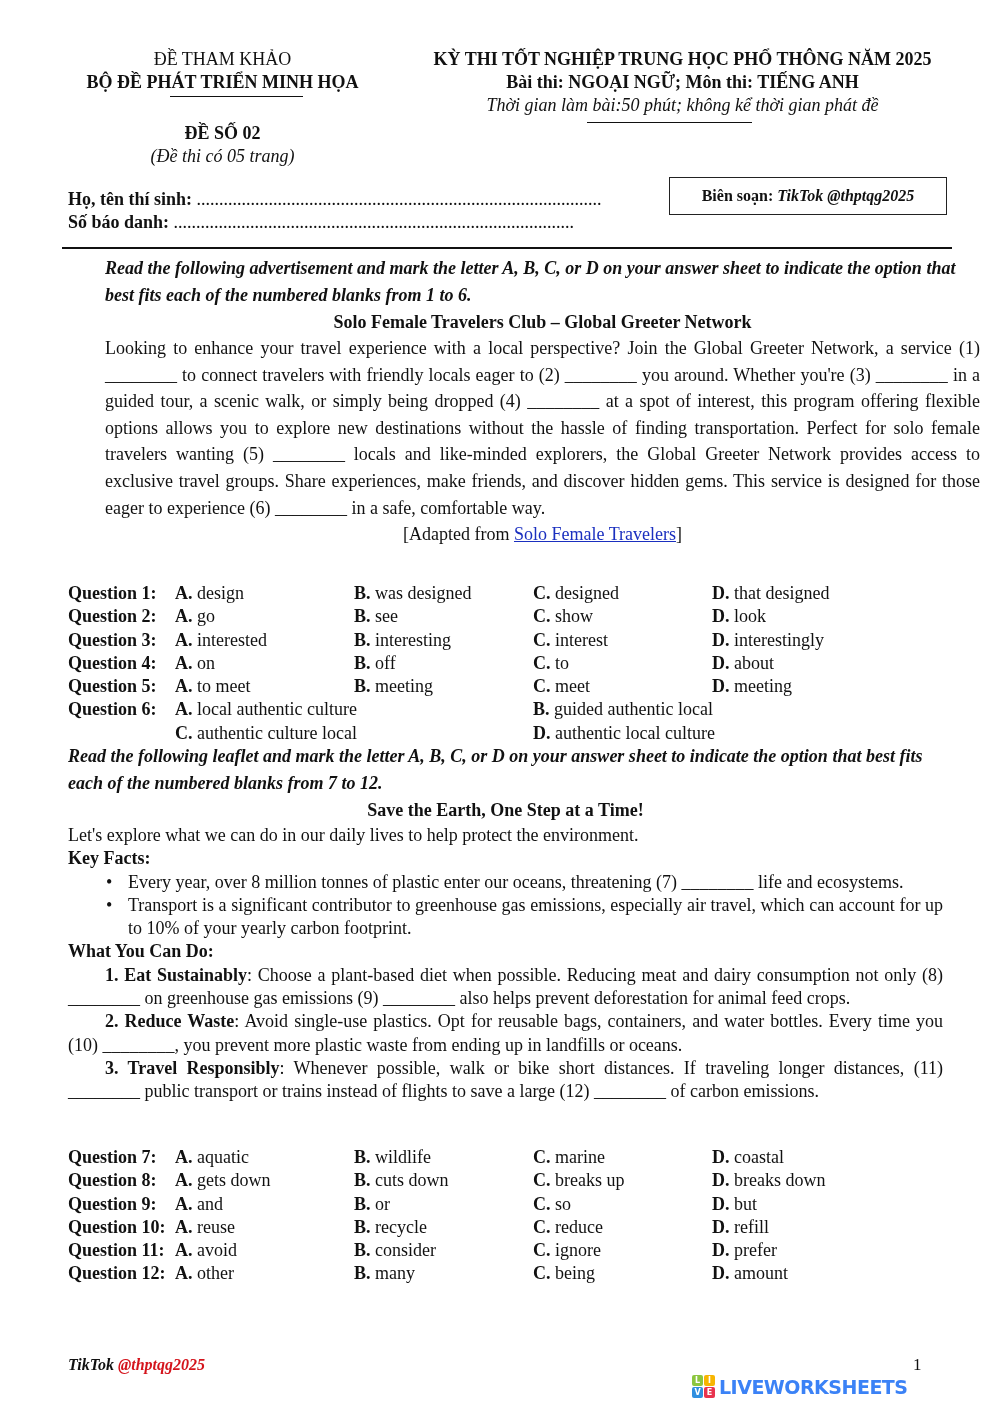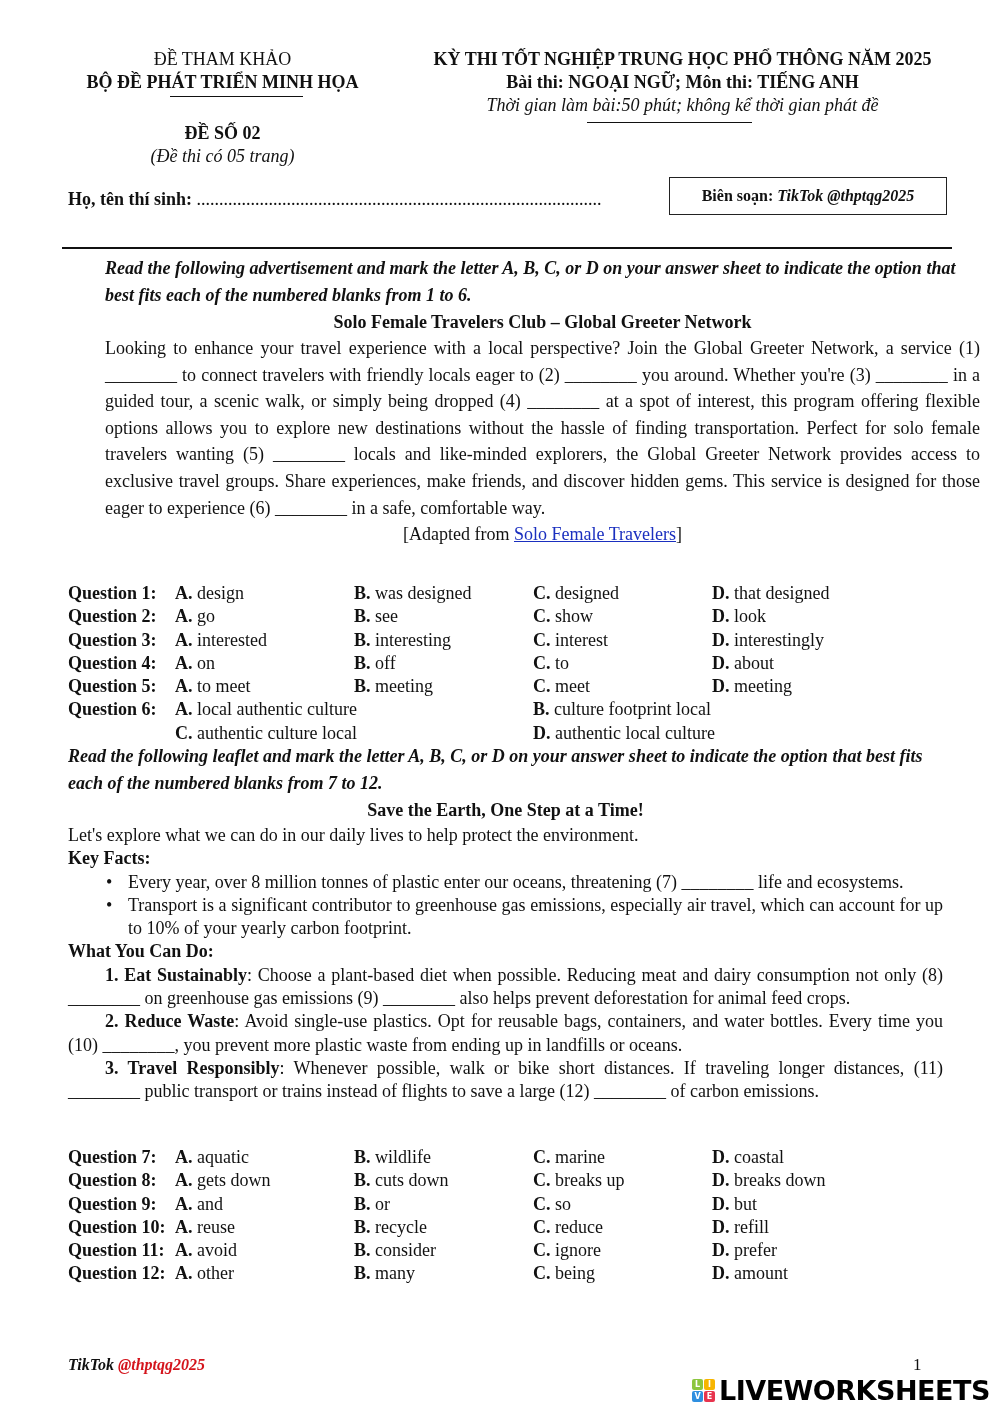--- a/index.html
+++ b/index.html
@@ -39,21 +39,21 @@
   .item { text-align:justify; line-height:23.3px; }
   .item .lead { padding-left:37px; }
 
   #footer-left { left:68px; top:1356px; font-style:italic; font-weight:bold; font-size:16px; }
   #footer-left .handle { color:#d4141c; }
   #page-num { left:913px; top:1355px; font-size:17px; }
   #lw-logo { left:692px; top:1375px; display:flex; align-items:center; }
   .lw-grid { display:grid; grid-template-columns:11px 11px; grid-template-rows:11px 11px; gap:1px; margin-right:4px; }
   .lw-grid span { display:flex; align-items:center; justify-content:center; font-family:"DejaVu Sans", sans-serif;
                   font-size:8px; font-weight:bold; color:#fff; border-radius:2px; }
-  .lw-text { font-family:"DejaVu Sans", sans-serif; font-weight:bold; font-size:27px; color:#000000; letter-spacing:-0.5px; }
+  .lw-text { font-family:"DejaVu Sans", sans-serif; font-weight:bold; font-size:19px; color:#3b82f6; letter-spacing:-0.5px; }
 </style>
 </head>
 <body>
 
 <div id="hdr-left" class="abs">
   <div>ĐỀ THAM KHẢO</div>
   <div class="b">BỘ ĐỀ PHÁT TRIỂN MINH HỌA</div>
   <div style="height:28px"></div>
   <div class="b">ĐỀ SỐ 02</div>
   <div class="i">(Đề thi có 05 trang)</div>
@@ -66,20 +66,21 @@
   <div class="i">Thời gian làm bài:50 phút; không kể thời gian phát đề</div>
 </div>
 <div class="rule" style="left:587px; top:122px; width:165px;"></div>
 
 <div id="credit-box" class="abs">
   <span class="b">Biên soạn:</span>&nbsp;<span class="b i">TikTok @thptqg2025</span>
 </div>
 
 <div id="student" class="abs">
   <div><span class="b">Họ, tên thí sinh:</span> <span class="dots">..........................................................................................</span></div>
+  <div><span class="b">Số báo danh:</span> <span class="dots">.........................................................................................</span></div>
 </div>
 
 <div id="main-rule" class="abs"></div>
 
 <div class="abs section" style="top:255px;margin-left:37px;">
   <div class="instr">Read the following advertisement and mark the letter A, B, C, or D on your answer sheet to indicate the option that best fits each of the numbered blanks from 1 to 6.</div>
   <div class="title">Solo Female Travelers Club – Global Greeter Network</div>
   <div class="para">Looking to enhance your travel experience with a local perspective? Join the Global Greeter Network, a service (1) ________ to connect travelers with friendly locals eager to (2) ________ you around. Whether you're (3) ________ in a guided tour, a scenic walk, or simply being dropped (4) ________ at a spot of interest, this program offering flexible options allows you to explore new destinations without the hassle of finding transportation. Perfect for solo female travelers wanting (5) ________ locals and like-minded explorers, the Global Greeter Network provides access to exclusive travel groups. Share experiences, make friends, and discover hidden gems. This service is designed for those eager to experience (6) ________ in a safe, comfortable way.</div>
   <div class="src"><span>[Adapted from </span><a>Solo Female Travelers</a><span>]</span></div>
 </div>
@@ -116,21 +117,21 @@
   <div class="qrow">
     <span class="qlabel" style="width:107px">Question 5:</span>
     <span class="opt" style="width:179px"><span class="letter">A.</span> <span>to meet</span></span>
     <span class="opt" style="width:179px"><span class="letter">B.</span> <span>meeting</span></span>
     <span class="opt" style="width:179px"><span class="letter">C.</span> <span>meet</span></span>
     <span class="opt"><span class="letter">D.</span> <span>meeting</span></span>
   </div>
   <div class="qrow">
     <span class="qlabel" style="width:107px">Question 6:</span>
     <span class="opt" style="width:358px"><span class="letter">A.</span> <span>local authentic culture</span></span>
-    <span class="opt"><span class="letter">B.</span> <span>culture footprint local</span></span>
+    <span class="opt"><span class="letter">B.</span> <span>guided authentic local</span></span>
   </div>
   <div class="qrow">
     <span style="width:107px"></span>
     <span class="opt" style="width:358px"><span class="letter">C.</span> <span>authentic culture local</span></span>
     <span class="opt"><span class="letter">D.</span> <span>authentic local culture</span></span>
   </div>
 </div>
 
 <div class="abs section" style="top:743px;">
   <div class="instr">Read the following leaflet and mark the letter A, B, C, or D on your answer sheet to indicate the option that best fits each of the numbered blanks from 7 to 12.</div>

